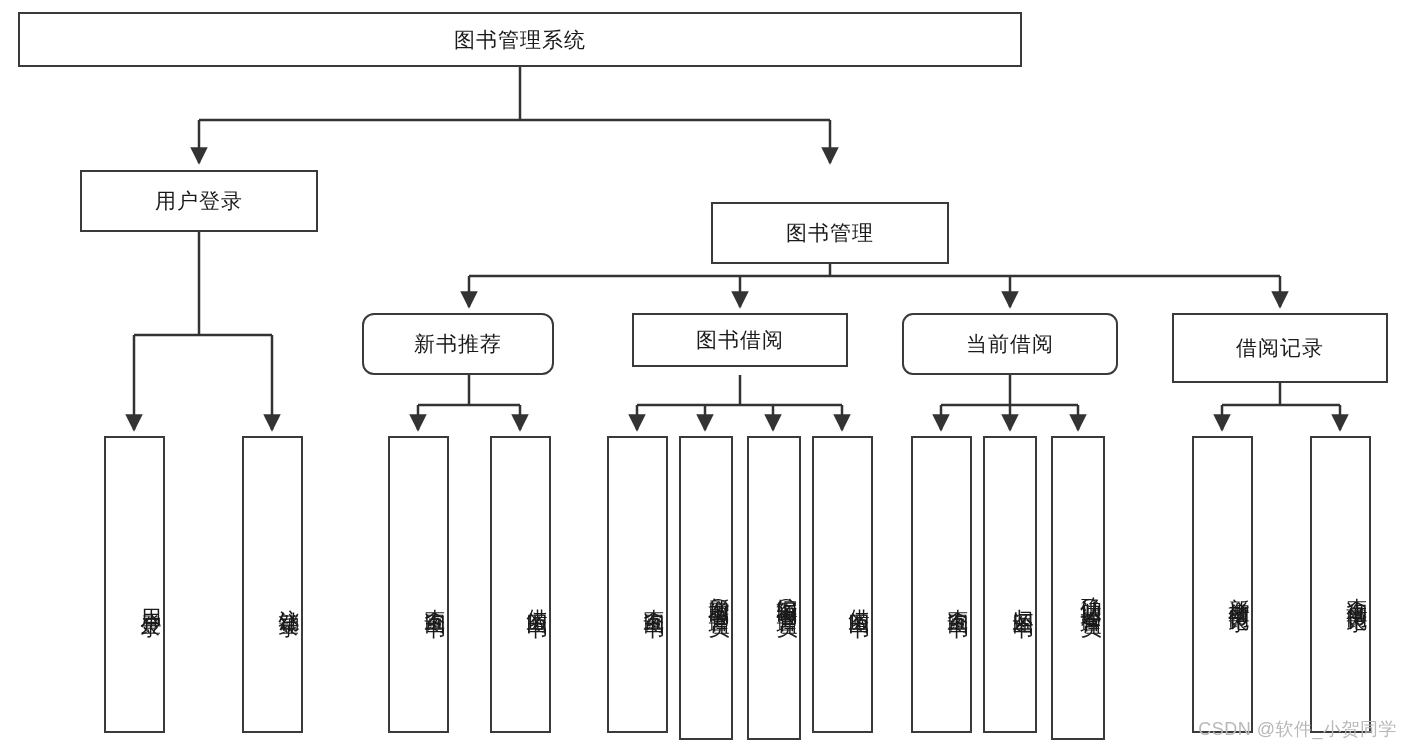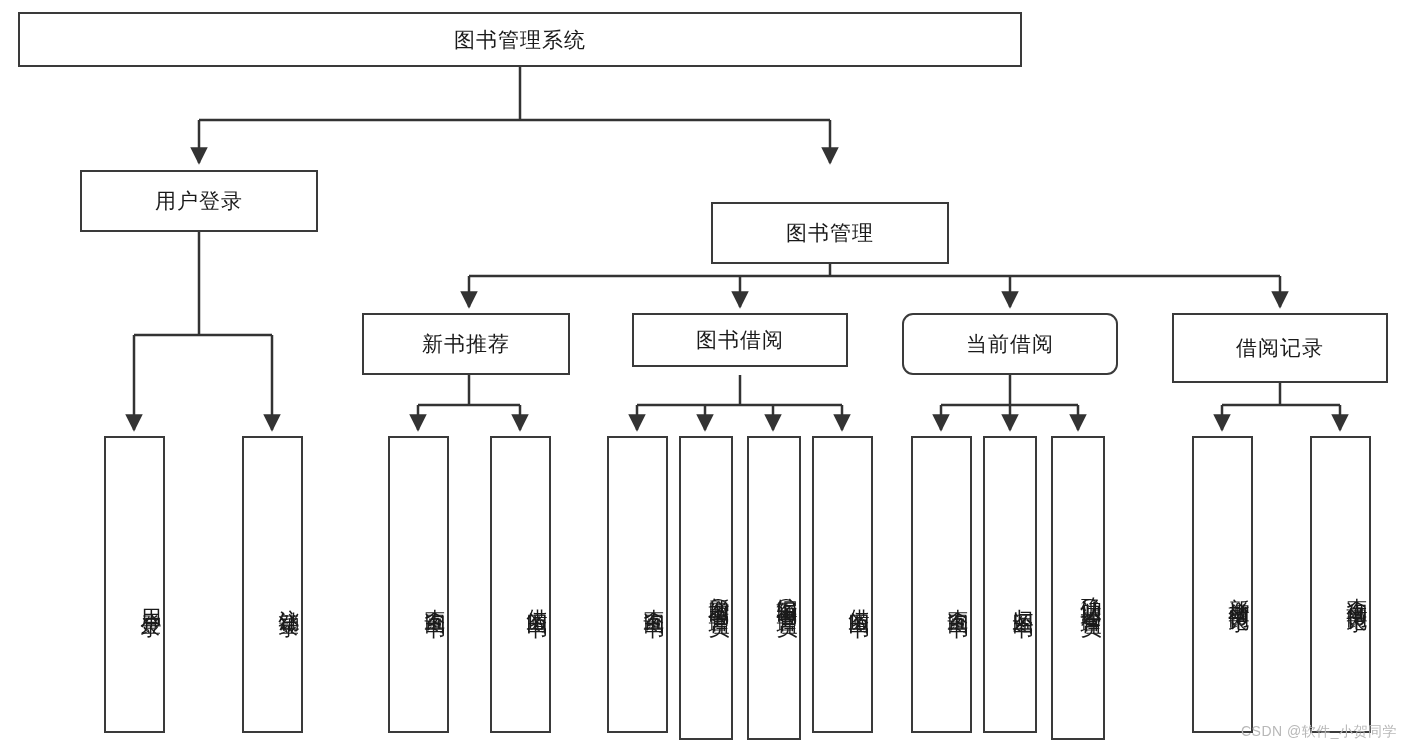--- a/index.html
+++ b/index.html
@@ -54,21 +54,21 @@
   }
   .node-label {
     display: block;
     text-align: right;
     white-space: nowrap;
   }
   #watermark {
     position: absolute;
     right: 8px;
     bottom: 6px;
-    font-size: 14px;
+    font-size: 18px;
     color: #b8b8b8;
     letter-spacing: 0.5px;
     white-space: nowrap;
     font-family: "Liberation Sans", "DejaVu Sans", sans-serif;
   }
 </style>
 </head>
 <body>
 
 <div id="canvas">
@@ -127,21 +127,21 @@
     <span class="node-label">图书管理系统</span>
   </div>
 
   <div class="node h" style="left:80px; top:170px; width:238px; height:62px;">
     <span class="node-label">用户登录</span>
   </div>
   <div class="node h" style="left:711px; top:170px; width:238px; height:62px;margin-top:32px;">
     <span class="node-label">图书管理</span>
   </div>
 
-  <div class="node h" style="left:362px; top:313px; width:208px; height:62px;">
+  <div class="node h" style="left:362px; top:313px; width:192px; height:62px;border-radius:12px;">
     <span class="node-label">新书推荐</span>
   </div>
   <div class="node h" style="left:632px; top:313px; width:216px; height:54px;">
     <span class="node-label">图书借阅</span>
   </div>
   <div class="node h" style="left:902px; top:313px; width:216px; height:62px;border-radius:11px;">
     <span class="node-label">当前借阅</span>
   </div>
   <div class="node h" style="left:1172px; top:313px; width:216px; height:70px;">
     <span class="node-label">借阅记录</span>

